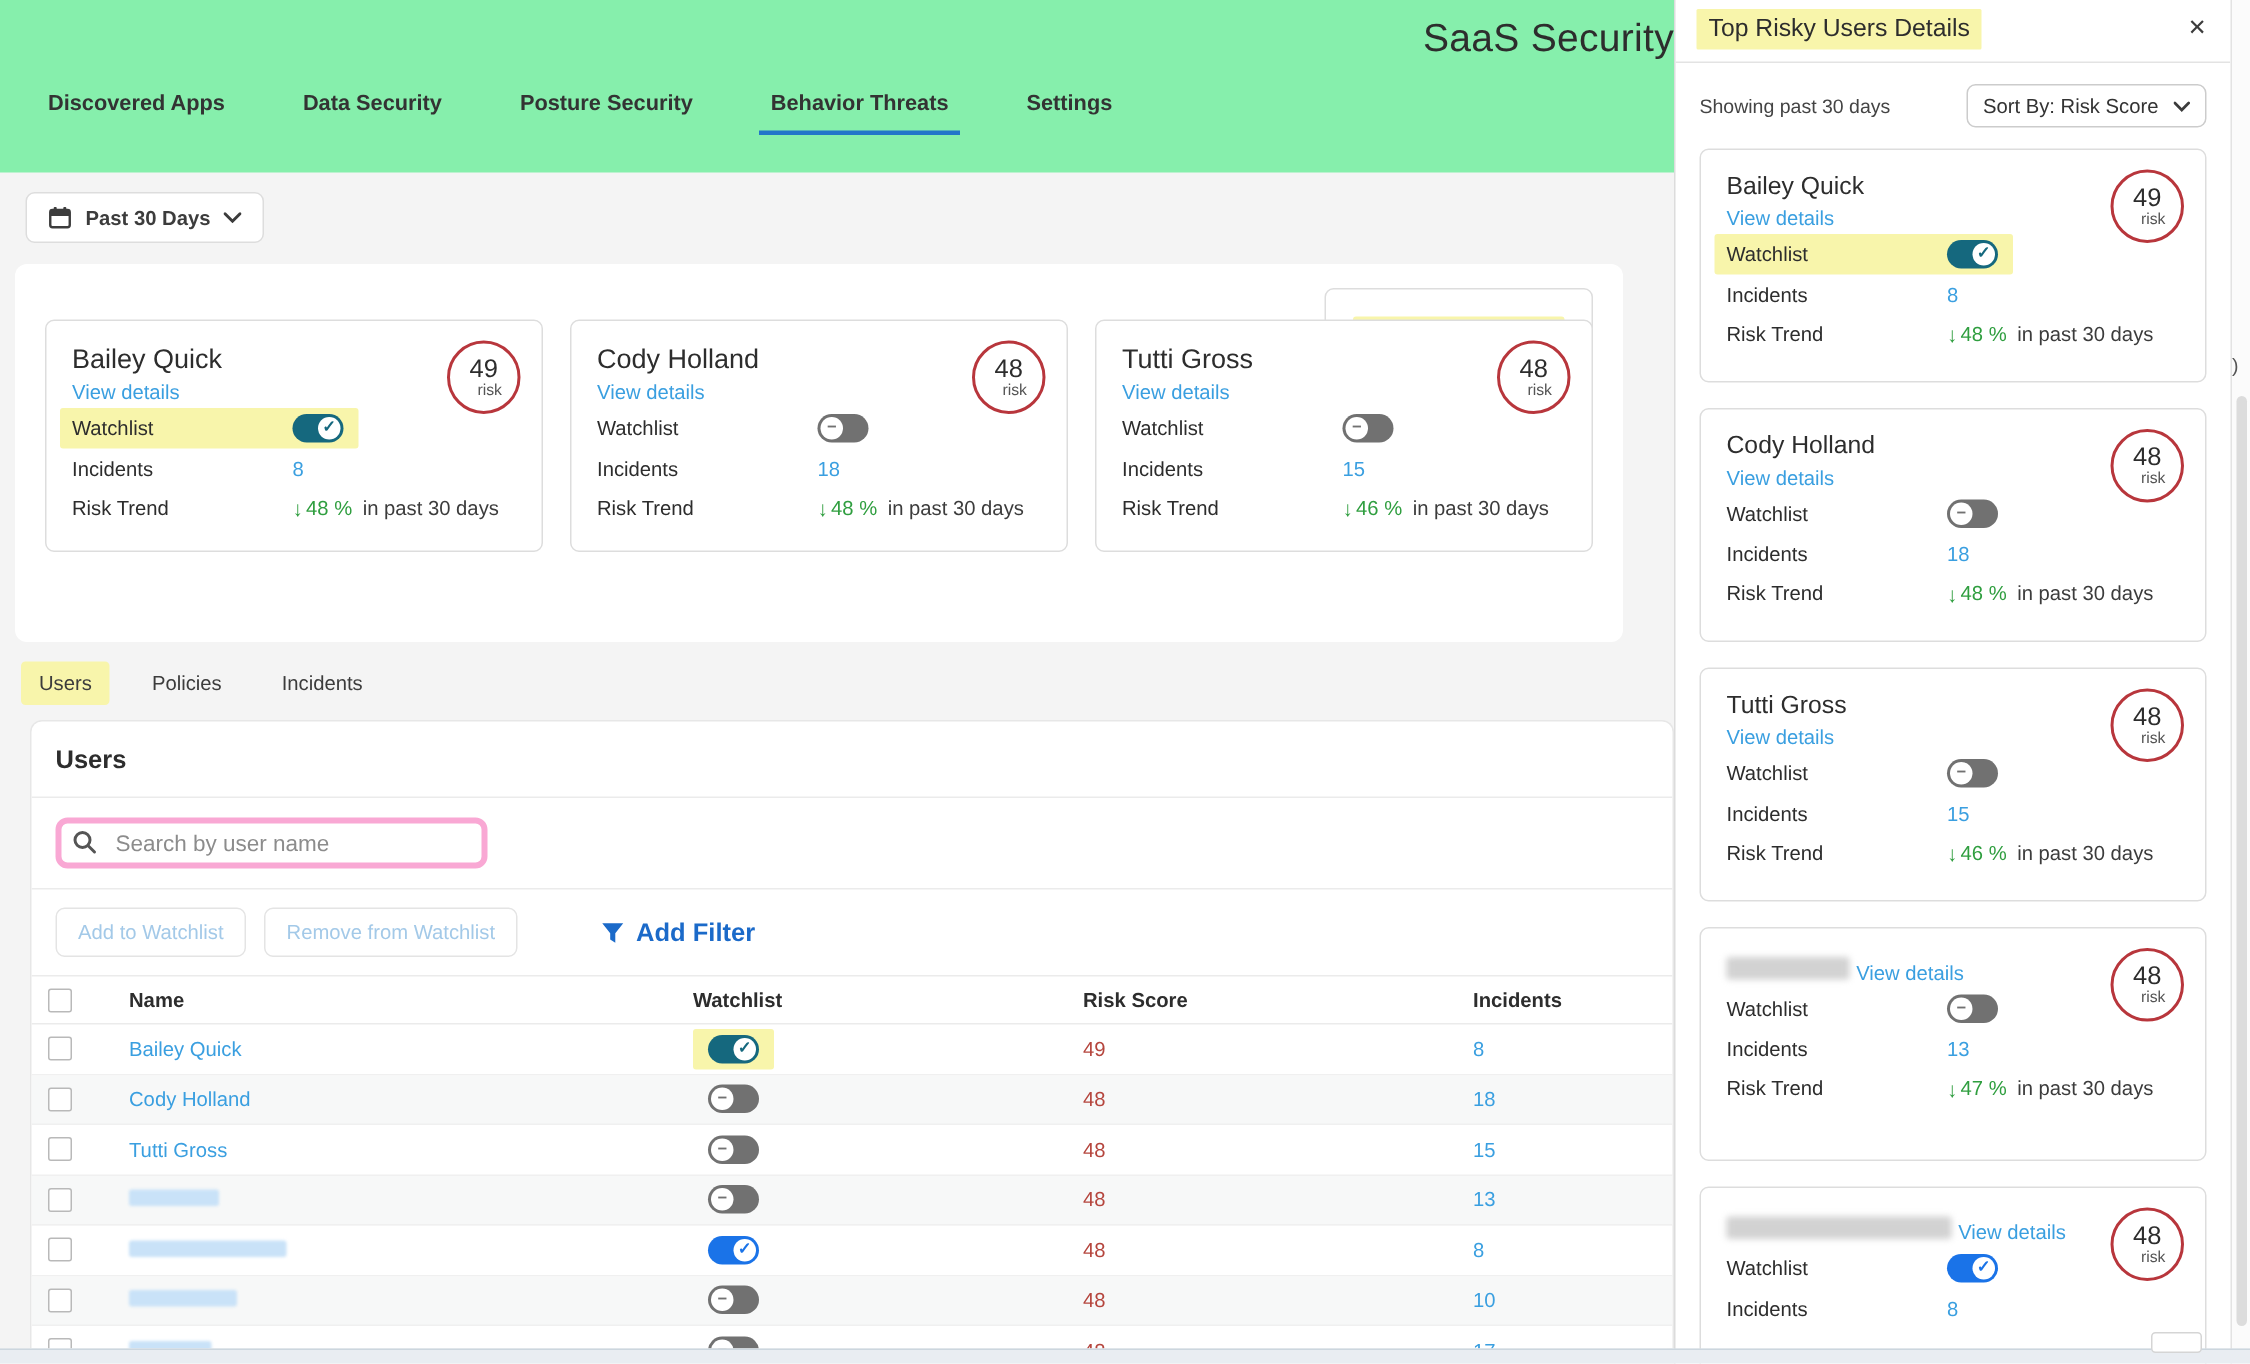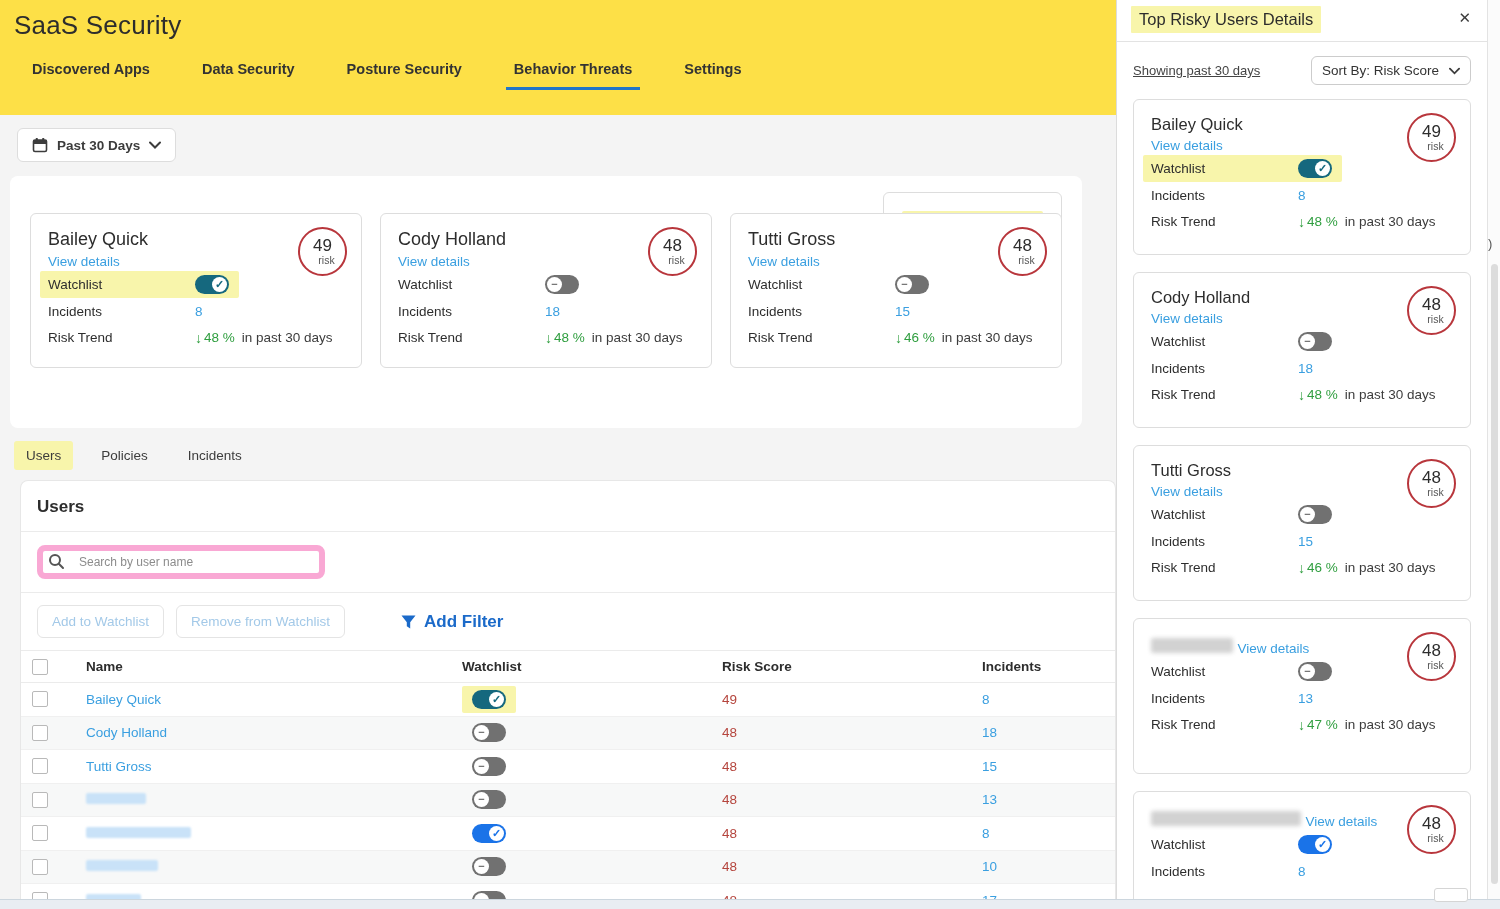--- a/index.html
+++ b/index.html
@@ -2,21 +2,21 @@
 <html><head>
 <meta charset="utf-8">
 <style>
   * { margin:0; padding:0; box-sizing:border-box; }
   html,body { width:1500px; height:909px; overflow:hidden; background:#fff;
     font-family:"Liberation Sans", sans-serif; color:#2d2d2d; }
   a { text-decoration:none; cursor:pointer; }
 
   
   .main { position:absolute; left:0; top:0; width:1116px; height:909px; background:#f4f4f4; overflow:hidden; }
-  .header { background:#fde047; height:115px; padding:10px 0 0 14px; }
+  .header { background:#86efac; height:115px; padding:10px 0 0 14px;text-align:right; }
   .page-title { font-size:26px; font-weight:500; color:#2d2d2d; letter-spacing:.2px; }
   .page-desc { margin-top:9px; font-size:13.5px; color:#6e6e6e; }
   .tabs { display:flex; gap:36px; padding-left:10px; margin-top:14px; }
   .tab { font-size:14.5px; font-weight:700; color:#333; padding:6px 8px 10px 8px; border-bottom:3px solid transparent; cursor:pointer; }
   .tab.active { border-bottom-color:#2276c9; }
 
   
   .chip { display:inline-flex; align-items:center; gap:9px; margin:13px 0 0 17px;
     background:#fff; border:1px solid #ddd; border-radius:6px; padding:8px 14px; cursor:pointer; }
   .chip-label { font-size:13.5px; font-weight:600; color:#3c3c3c; }
@@ -64,22 +64,22 @@
   .subtab { font-size:13.5px; color:#3c3c3c; padding:7px 12px; border-radius:3px; cursor:pointer; }
   .subtab.active { background:#f8f5ab; }
 
   
   .users-panel { margin:10px 0 0 20px; width:1096px; height:419px; border:1px solid #e7e7e7; border-bottom:none;
     border-radius:8px 8px 0 0; overflow:hidden; background:#fff; }
   .users-panel h3 { font-size:17px; font-weight:700; padding:16px 16px 14px 16px; }
   .divider { border-top:1px solid #ebebeb; }
   .search-row { padding:13px 16px; }
   .search-box { position:relative; width:288px; }
-  .search-box input { width:288px; height:34px; border:6px solid #f9a8d4; border-radius:8px; padding:0 10px 0 36px;
-    font-size:12px; color:#333; font-family:"Liberation Sans", sans-serif; outline:none; }
+  .search-box input { width:288px; height:34px; border:4px solid #f9a8d4; border-radius:8px; padding:0 10px 0 36px;
+    font-size:15px; color:#333; font-family:"Liberation Sans", sans-serif; outline:none; }
   .search-box input::placeholder { color:#8c8c8c; }
   .search-ic { position:absolute; left:11px; top:8px; }
   .actions-row { display:flex; align-items:center; padding:12px 16px; gap:12px; }
   .btn-disabled { background:#fff; border:1px solid #e4e4e4; border-radius:6px; padding:8px 14px;
     font-size:13.5px; color:#a3c9e8; cursor:default; }
   .add-filter { display:inline-flex; align-items:center; gap:8px; margin-left:44px; font-size:17px;
     font-weight:700; color:#1b6ac9; cursor:pointer; }
 
   
   .thead, .trow { display:flex; align-items:center;gap:19px; }
@@ -99,21 +99,21 @@
   .redact-b { display:inline-block; height:11px; border-radius:2px; background:#c9e2f8; filter:blur(1px); }
   .redact-g { display:inline-block; height:15px; border-radius:2px; background:#d2d2d2; filter:blur(2px); margin-top:4px; }
 
   
   .details { position:absolute; left:1116px; top:0; width:371px; height:909px; background:#fff;
     border-left:1px solid #dcdcdc; overflow:hidden; }
   .d-header { position:relative; padding:6px 14px 8px 14px; border-bottom:1px solid #e3e3e3; }
   .d-title { display:inline-block; background:#f8f5ab; padding:4px 8px; font-size:16.5px; font-weight:500; color:#2d2d2d; border-radius:1px; }
   .d-close { position:absolute; right:16px; top:9px; font-size:15px; color:#3c3c3c; cursor:pointer; }
   .d-meta { display:flex; align-items:center; justify-content:space-between; padding:14px 16px 12px 16px; }
-  .d-sub { font-size:13px; color:#444;text-decoration:underline; }
+  .d-sub { font-size:13px; color:#444; }
   .sort-box { display:inline-flex; align-items:center; gap:10px; border:1px solid #ccc; border-radius:6px;
     padding:6px 10px; font-size:13.5px; color:#333; background:#fff; cursor:pointer; }
   .d-cards { padding:2px 16px 0 16px; display:flex; flex-direction:column; gap:17px; }
   .d-cards .ucard { flex:none; height:156px; }
   .d-cards .ucard h3 { font-size:16.5px; }
 
   
   .vscroll { position:absolute; left:1487px; top:0; width:13px; height:909px; background:#fbfbfb; border-left:1px solid #e3e3e3; }
   .vthumb { position:absolute; left:3px; top:264px; width:7px; height:620px; background:#dcdcdc; border-radius:4px; }
   .edge-glyph { position:absolute; left:1488px; top:236px; font-size:13px; color:#555; }

